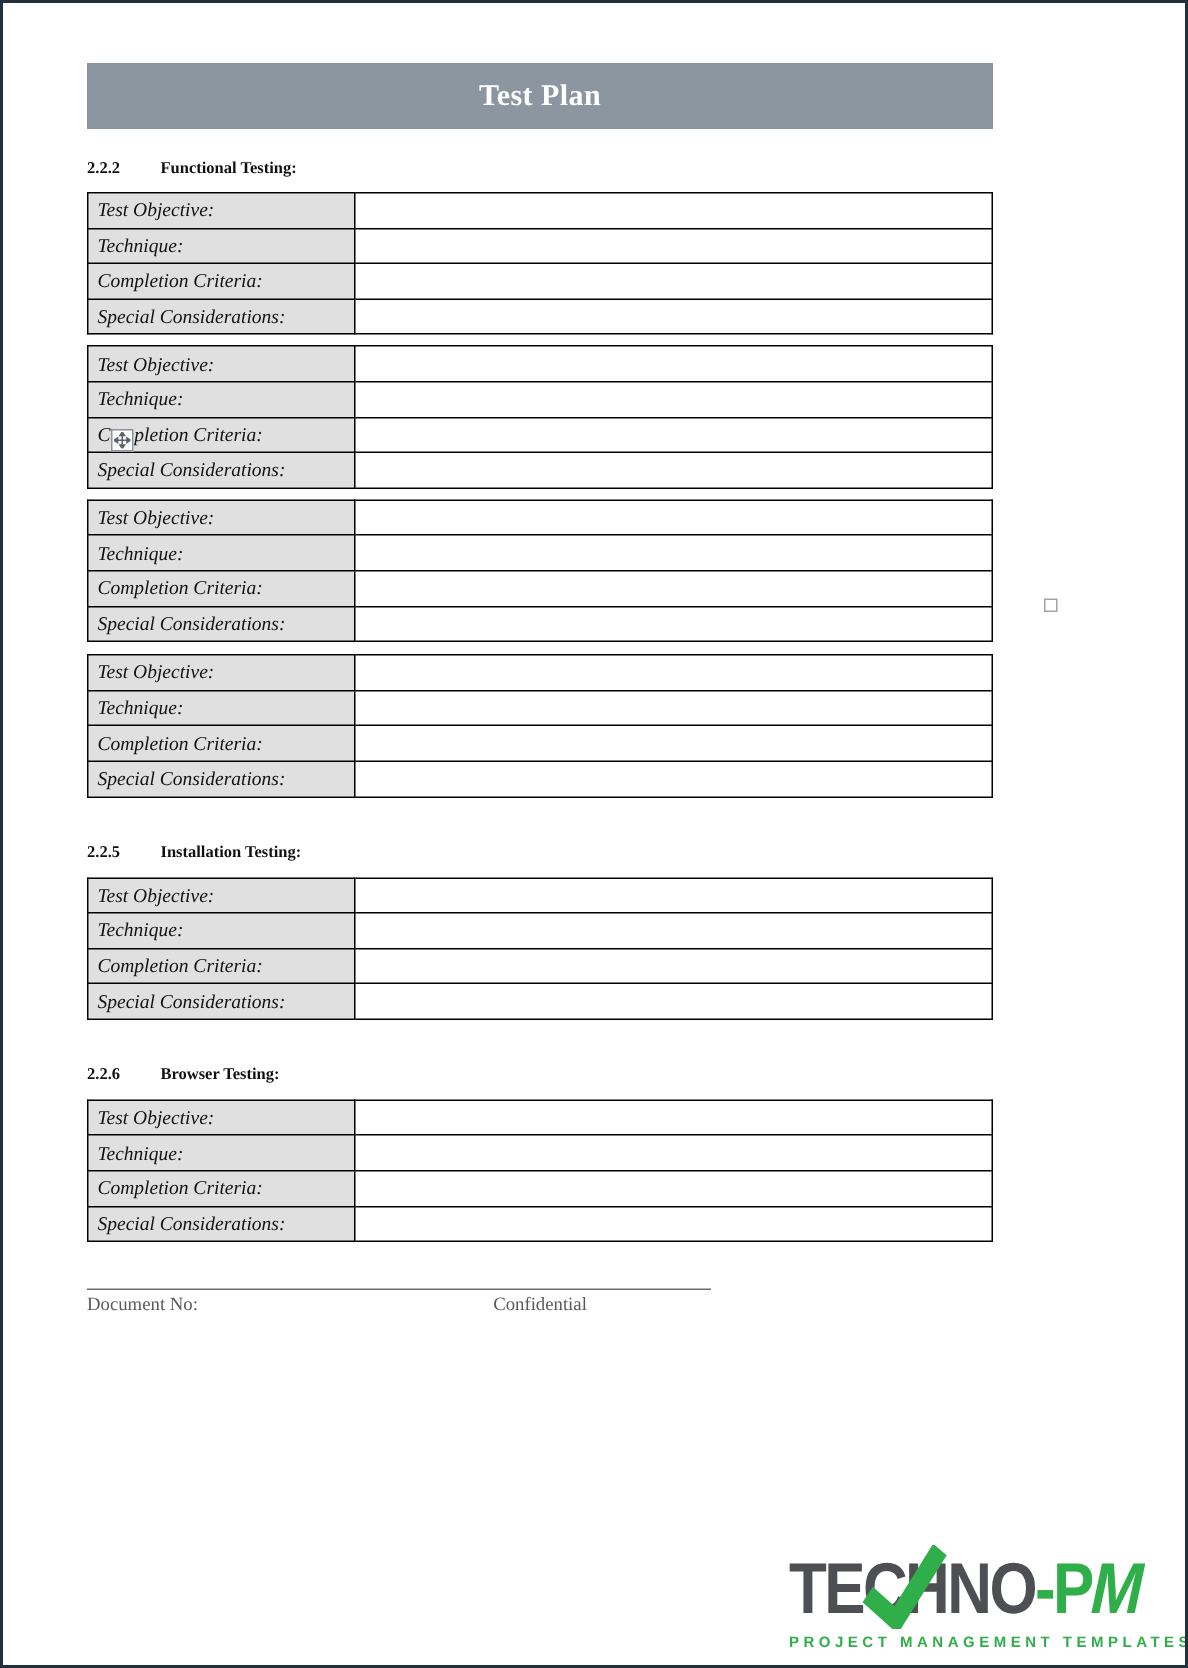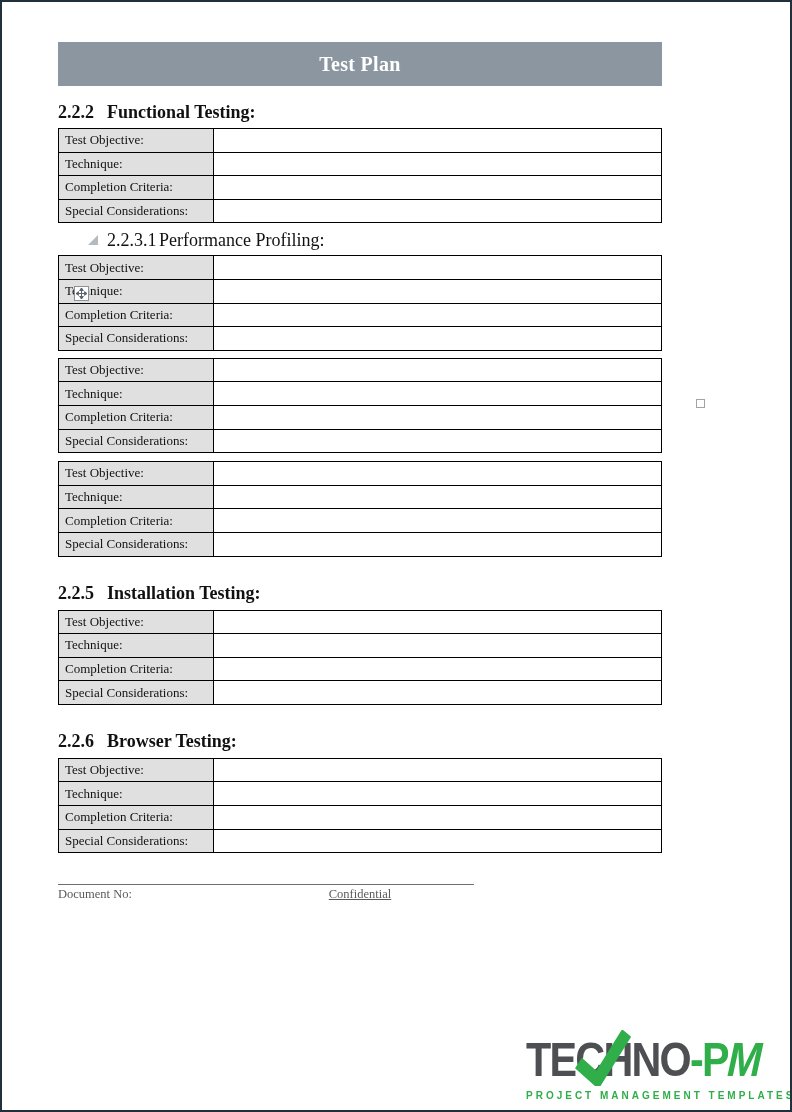--- a/index.html
+++ b/index.html
@@ -23,21 +23,21 @@
   }
   .content{margin-left:56px;width:604px;}
   .title-bar{
     margin-top:40px;height:44px;
     background:var(--header_bg);
     display:flex;align-items:center;justify-content:center;
   }
   .title-bar span{
     color:#fff;font-size:20px;font-weight:bold;letter-spacing:.3px;
   }
-  .heading{line-height:16px;font-size:18px;white-space:nowrap;}
+  .heading{line-height:16px;font-size:11px;white-space:nowrap;}
   .h-main{font-weight:bold;margin-top:18px;}
   .h-main .num{display:inline-block;min-width:49px;}
   .h-sub{position:relative;margin-top:9px;padding-left:49px;font-weight:normal;}
   .h-sub .num{display:inline-block;min-width:52px;}
   .mt-28{margin-top:28px;}
   .mt-29{margin-top:29px;}
   .collapse-tri{
     position:absolute;left:30px;top:3px;
     width:0;height:0;
     border-bottom:10px solid #b4bac0;
@@ -52,40 +52,39 @@
   table.t2{margin-top:7px;}
   table.t3{margin-top:7px;}
   table.t5,table.t6{margin-top:9px;}
   table.spec td{
     border:1px solid #000;
     height:23.6px;
     font-size:13px;
     vertical-align:middle;
     padding:0 4px 0 6px;
   }
-  td.lbl{width:155px;background:var(--label_cell_bg);}
+  td.lbl{width:178px;background:var(--label_cell_bg);font-style:italic;}
   td.val{background:#fff;}
   .move-handle{
     position:absolute;left:72px;top:284px;
     width:15px;height:15px;
     border:1px solid #8b9299;background:#fdfdfd;
     display:flex;align-items:center;justify-content:center;
   }
   .resize-handle{
     position:absolute;left:694px;top:397px;
     width:9px;height:9px;
     border:1px solid #a3a3a3;background:#fff;
   }
   .footer{position:relative;margin-top:31px;color:var(--footer_text);font-size:12.5px;}
   .footer-rule{width:416px;border-top:1px solid #6e6e6e;}
   .footer-line{position:relative;line-height:15px;margin-top:2px;}
   .confidential{
     position:absolute;left:0;top:0;width:100%;
     text-align:center;
-    text-decoration:underline;
   }
   .logo{position:absolute;left:524px;top:1029px;width:264px;}
   .logo-name{
     position:relative;
     font-family:"Liberation Sans","DejaVu Sans",sans-serif;
     font-weight:bold;font-size:48px;line-height:58px;
     letter-spacing:-2px;white-space:nowrap;
     transform:scaleX(.86);transform-origin:left center;
     color:var(--logo_gray);
   }
@@ -142,24 +141,20 @@
             <td class="val"></td>
           </tr>
       <tr>
             <td class="lbl">Special Considerations:</td>
             <td class="val"></td>
           </tr>
     </tbody>
       </table>
 
 
-    <div class="heading h-sub">
-      <span class="collapse-tri"></span>
-      <span class="num">2.2.3.1</span><span>Performance Profiling:</span>
-    </div>
     <table class="spec t2">
       <tbody>
           <tr>
             <td class="lbl">Test Objective:</td>
             <td class="val"></td>
           </tr>
       <tr>
             <td class="lbl">Technique:</td>
             <td class="val"></td>
           </tr>

